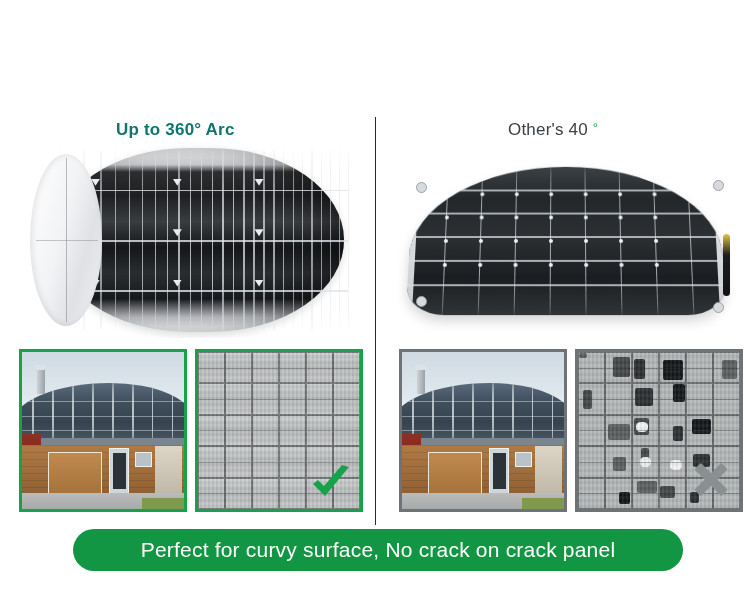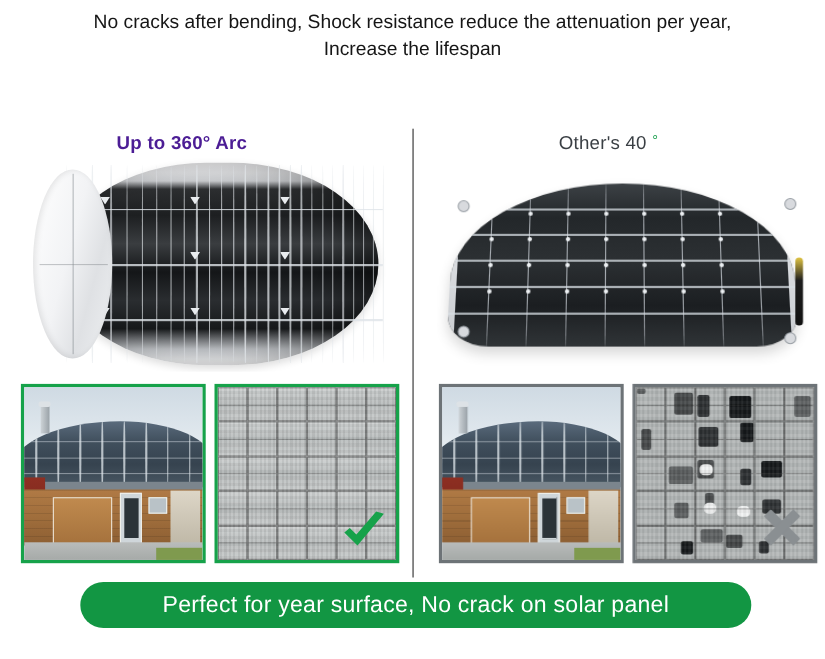--- a/index.html
+++ b/index.html
@@ -23,21 +23,21 @@
     font-size: 17.5px; font-weight: 400; color: #161616;
     line-height: 1.45; margin: 7px auto 0 auto; width: 700px;
   }
 
   
   .col-label {
     position: absolute; top: 120px;
     font-size: 17px; font-weight: 600; letter-spacing: 0.2px;
     white-space: nowrap;
   }
-  .col-label.left  { left: 106px; color: #4c1d95; }
+  .col-label.left  { left: 116px; color: #0f766e; }
   .col-label.right { left: 508px; color: #3a3f44; font-weight: 500; }
   .col-label .deg-green { color: #1aa04e; font-size: 13px; vertical-align: 3px; }
 
   .divider {
     position: absolute; left: 375px; top: 117px;
     width: 1px; height: 408px; background: #2b2b2b;
   }
 
   
   .hero { position: absolute; overflow: hidden; }
@@ -258,24 +258,20 @@
   }
   .banner span {
     color: #ffffff; font-size: 21px; font-weight: 500; letter-spacing: 0.2px;
     white-space: nowrap;
   }
 </style>
 </head>
 <body>
 
 <div class="header">
-  <div class="subtitle">
-    <span>No cracks after bending, Shock resistance reduce the attenuation per year,</span><br>
-    <span>Increase the lifespan</span>
-  </div>
 </div>
 
 <div class="col-label left">Up to 360° Arc</div>
 <div class="col-label right">
   <span>Other's 40</span>
   <span class="deg-green">°</span>
 </div>
 <div class="divider"></div>
 
 <div class="hero hero-left">
@@ -565,14 +561,14 @@
       </div>
     <div class="noise"></div>
   </div>
   <div class="mark-x">
     <span></span>
     <span></span>
   </div>
 </div>
 
 <div class="banner">
-  <span>Perfect for year surface, No crack on solar panel</span>
+  <span>Perfect for curvy surface, No crack on crack panel</span>
 </div>
 
 </body></html>

